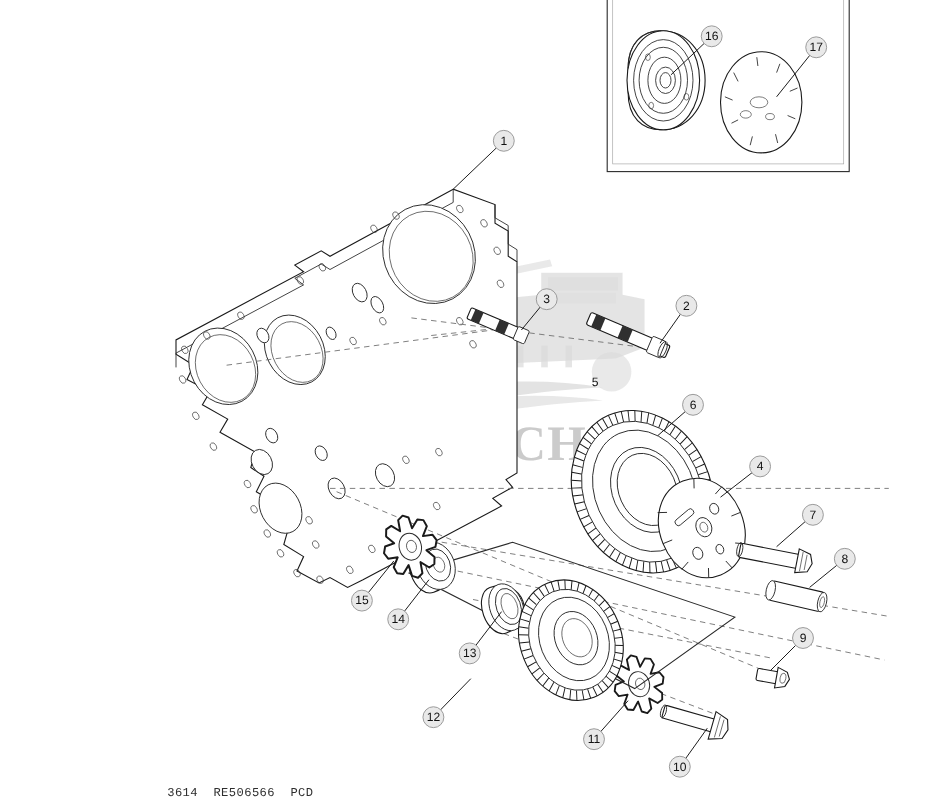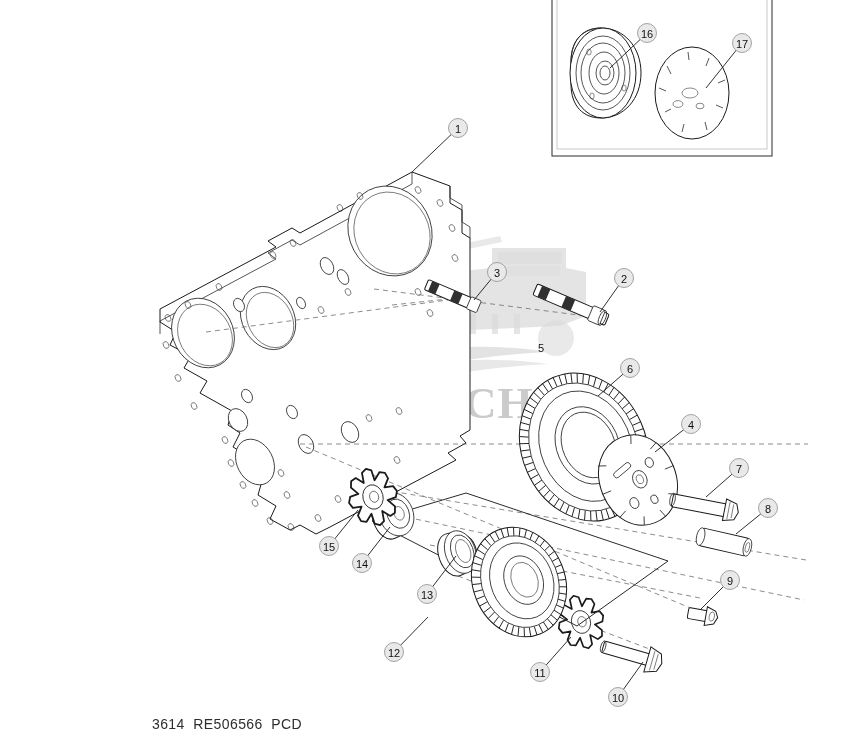--- a/index.html
+++ b/index.html
@@ -24,22 +24,22 @@
   .boxline{fill:none;stroke:#2a2a2a;stroke-width:1;}
   .teeth{fill:none;stroke:#1a1a1a;stroke-width:0.85;}
   .dk{fill:#303030;}
 
   .cal-c{fill:#e9e9e9;stroke:#9a9a9a;stroke-width:0.9;}
   .cal-t{fill:#111111;font-family:"Liberation Sans", sans-serif;font-size:11px;
          text-anchor:middle;dominant-baseline:central;}
 
   #footer-code{
     position:absolute;left:152px;top:716px;z-index:6;
-    font-family:Liberation Sans, sans-serif;
-    font-size:14px;letter-spacing:0.4px;color:#2e2e2e;white-space:pre;
+    font-family:Liberation Mono, monospace;
+    font-size:11px;letter-spacing:0.4px;color:#2e2e2e;white-space:pre;
   }
   .wm-gray{fill:#d9d9d9;}
   .wm-gray2{fill:#cdcdcd;}
   .wm-gray3{fill:#e2e2e2;}
   .wm-txt{fill:#c9c9c9;font-family:"Liberation Serif", serif;font-weight:bold;}
 </style>
 </head>
 <body>
 
 <div id="sheet">

